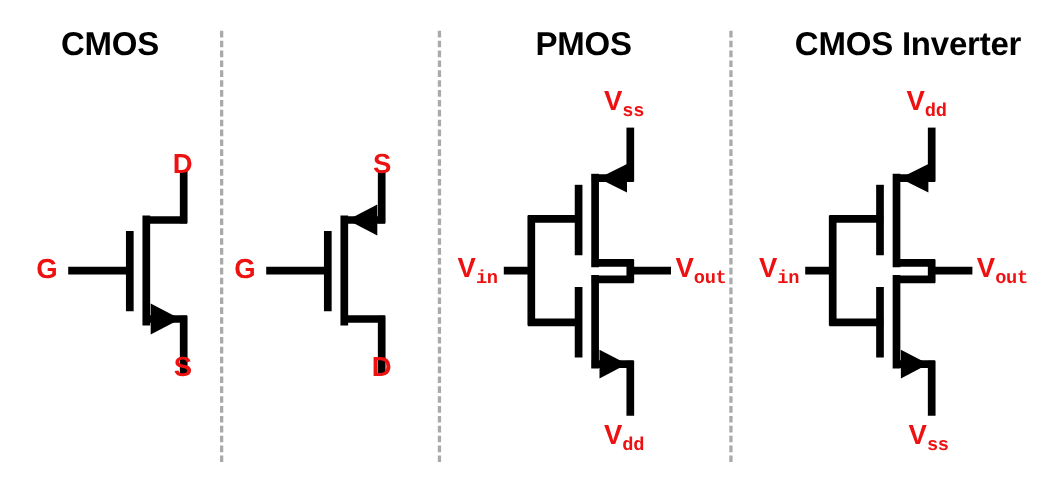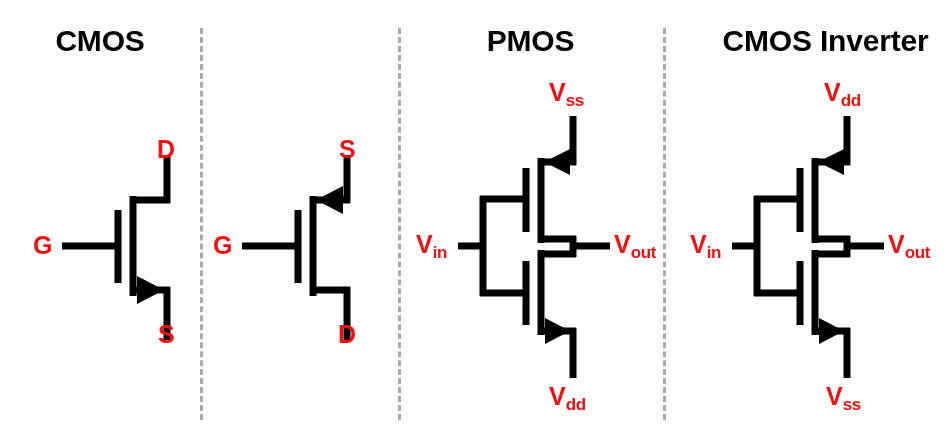--- a/index.html
+++ b/index.html
@@ -76,20 +76,21 @@
     white-space: nowrap;
     line-height: 1;
   }
   .pin-label .sub {
     font-size: 17px;
     font-weight: bold;
     vertical-align: baseline;
     position: relative;
     top: 5px;
     letter-spacing: -0.3px;
+    font-family: Liberation Mono, monospace;
   }
 </style>
 </head>
 <body>
 
 <div id="figure">
 
   <div class="divider" style="left:200px;"></div>
   <div class="divider" style="left:398px;"></div>
   <div class="divider" style="left:663px;"></div>

